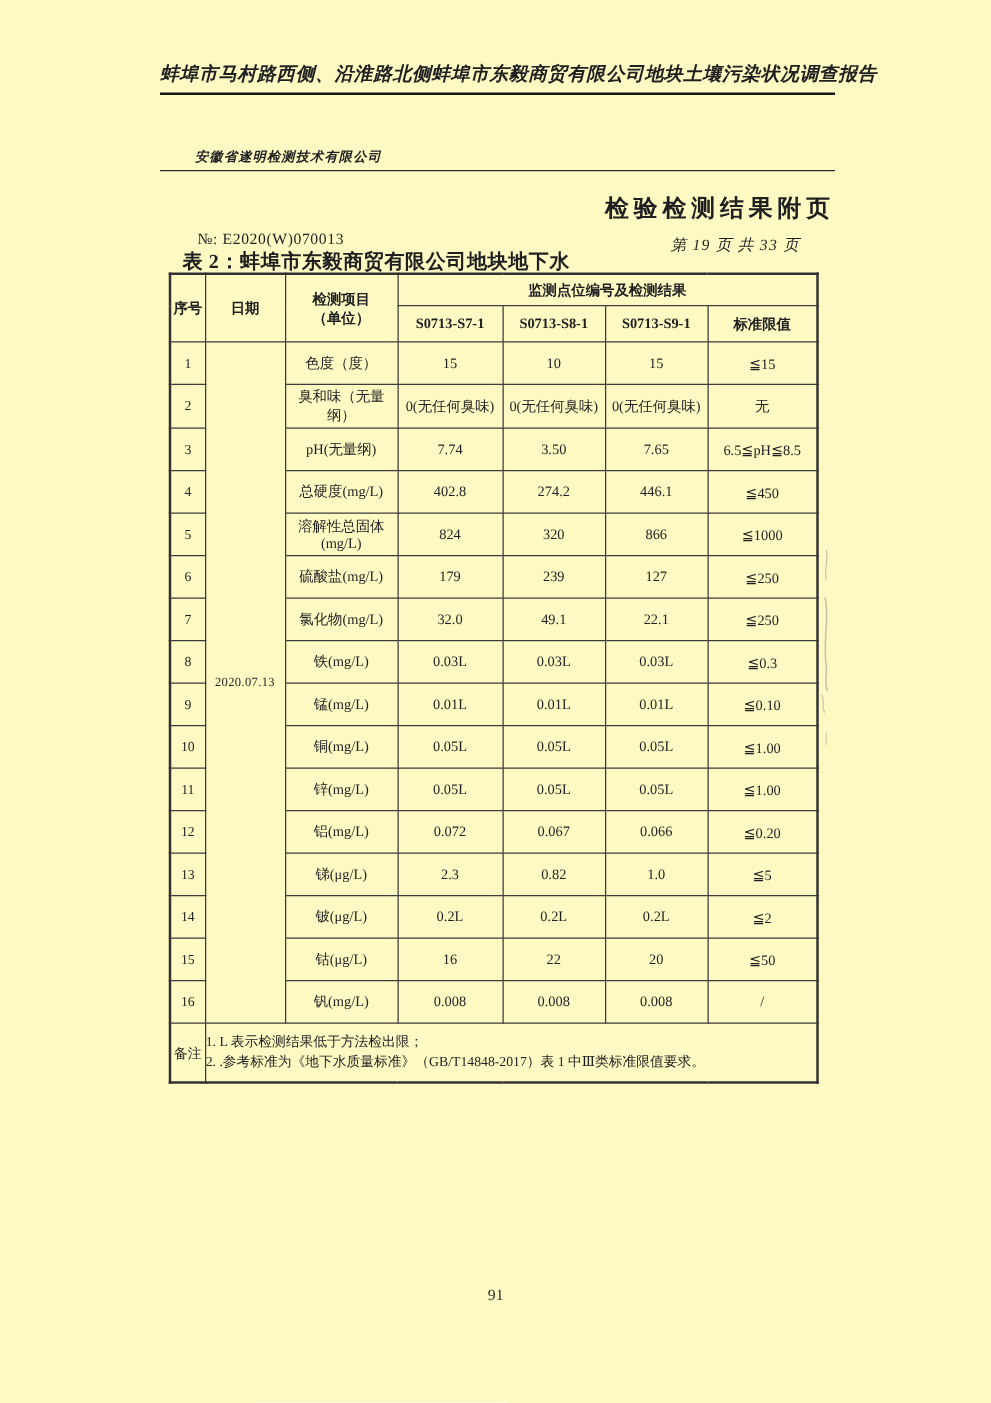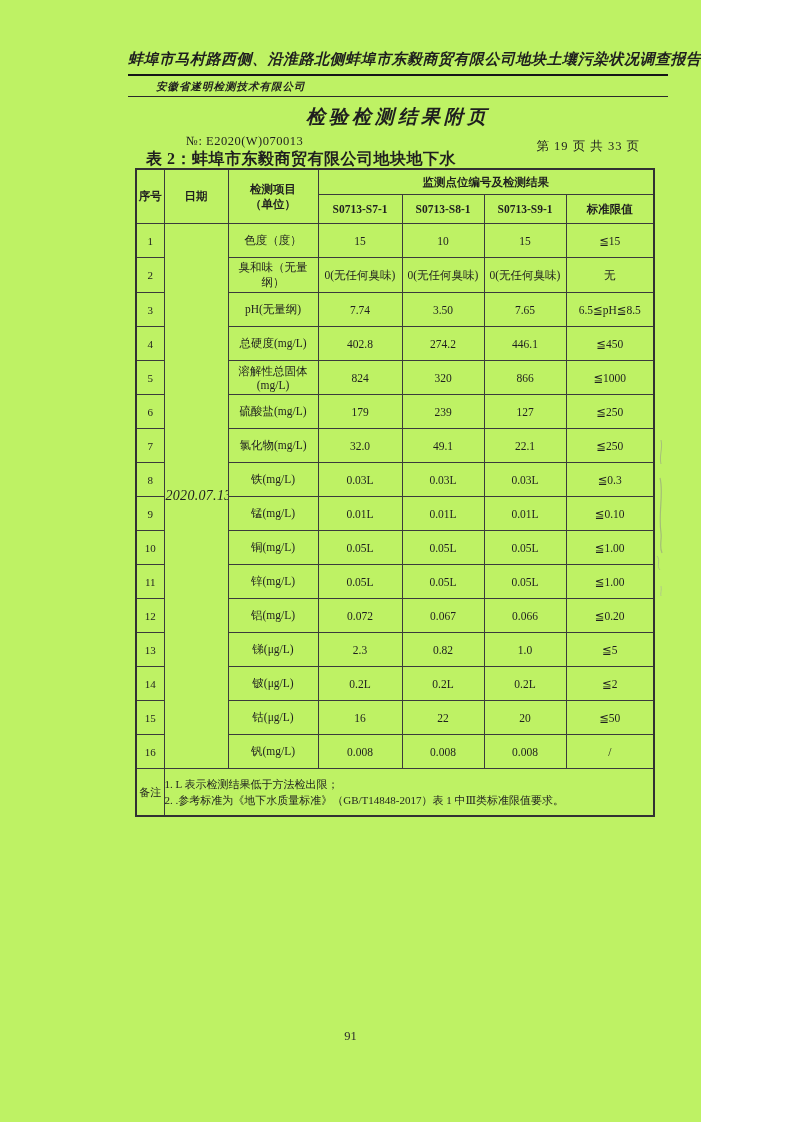--- a/index.html
+++ b/index.html
@@ -4,23 +4,23 @@
 <style>
   html, body {
     margin: 0;
     padding: 0;
     background: #ffffff;
     font-family: "Liberation Serif", "DejaVu Serif", serif;
     color: #1f1f1f;
   }
   .page {
     position: relative;
-    width: 701px;
+    width: 793px;
     height: 1122px;
-    background: #bef264;
+    background: #fef9c3;
     overflow: hidden;
   }
   .content {
     position: absolute;
     left: 128px;
     top: 0;
     width: 540px;
   }
   
   .report-title {
@@ -29,56 +29,56 @@
     font-size: 15px;
     font-weight: bold;
     font-style: italic;
     letter-spacing: 0.5px;
     border-bottom: 2px solid #161616;
     padding-bottom: 5px;
     white-space: nowrap;
   }
   
   .lab-line {
+    margin-top: 40px;
     border-bottom: 1.5px solid #2a2a2a;
     padding: 0 0 2px 28px;
   }
   .lab-name {
     font-size: 10.5px;
     font-weight: bold;
     font-style: italic;
     letter-spacing: 1px;
   }
   .section-title {
-    margin: 7px 0 0 0;
-    text-align: center;
+    margin: 17px 0 0 0;
+    text-align: right;
     font-size: 19px;
     font-weight: bold;
     letter-spacing: 4px;
-    font-style: italic;
   }
   .meta-block {
     position: relative;
     margin-top: 4px;
     height: 34px;
   }
   .report-no {
     position: absolute;
     left: 30px;
     top: 0;
     font-size: 12.5px;
     letter-spacing: 0.5px;
-    margin-left: 28px;
   }
   .page-info {
     position: absolute;
     right: 28px;
     top: 4px;
     font-size: 12.5px;
     letter-spacing: 1px;
+    font-style: italic;
   }
   .table-caption {
     position: absolute;
     left: 18px;
     top: 15px;
     font-size: 16px;
     font-weight: bold;
     letter-spacing: 0.5px;
   }
   
@@ -102,21 +102,21 @@
     font-size: 11.5px;
     height: 24px;
     white-space: pre-line;
   }
   thead tr.group-row th { height: 20px; }
   tbody td {
     font-size: 11.5px;
     height: 29px;
   }
   td.c-no { font-size: 11px; }
-  td.c-date { font-size: 14px; letter-spacing: 0.3px; font-style: italic; }
+  td.c-date { font-size: 10px; letter-spacing: 0.3px; }
   td.c-item { white-space: pre-line; }
   tfoot td {
     font-size: 11px;
     height: 38px;
   }
   tfoot td.remarks {
     text-align: left;
     padding: 4px 0;
     line-height: 1.5;
   }

